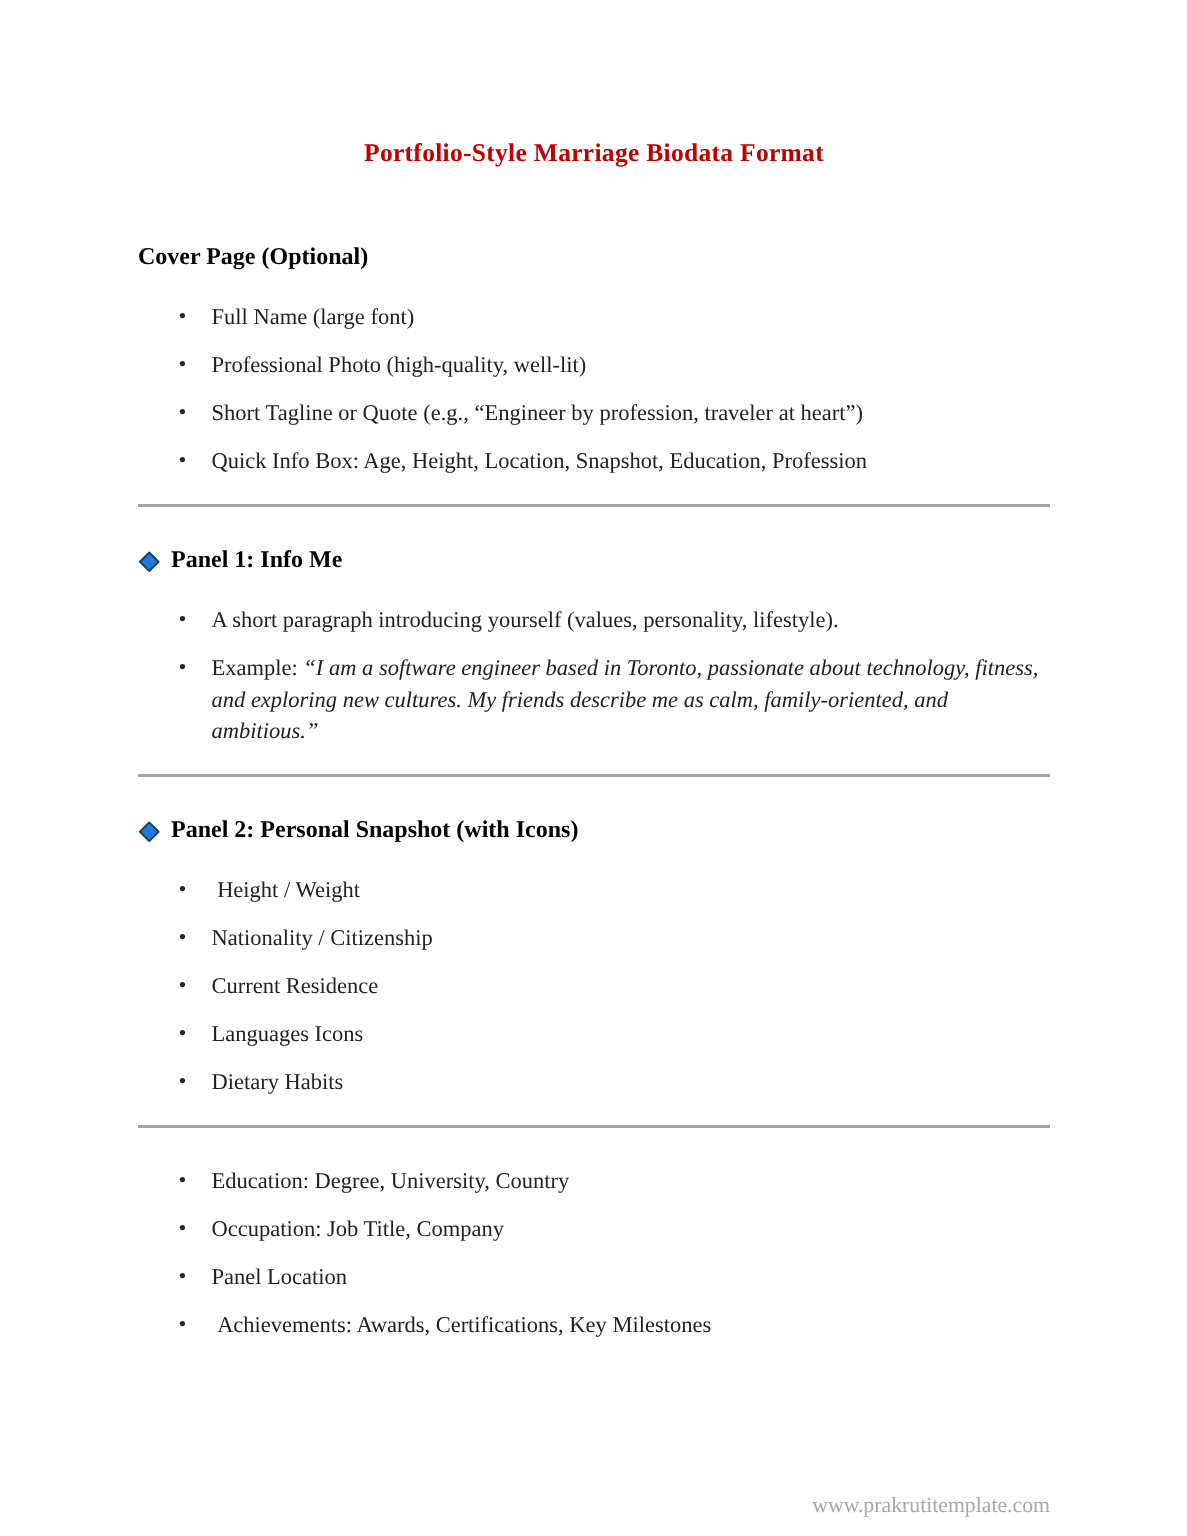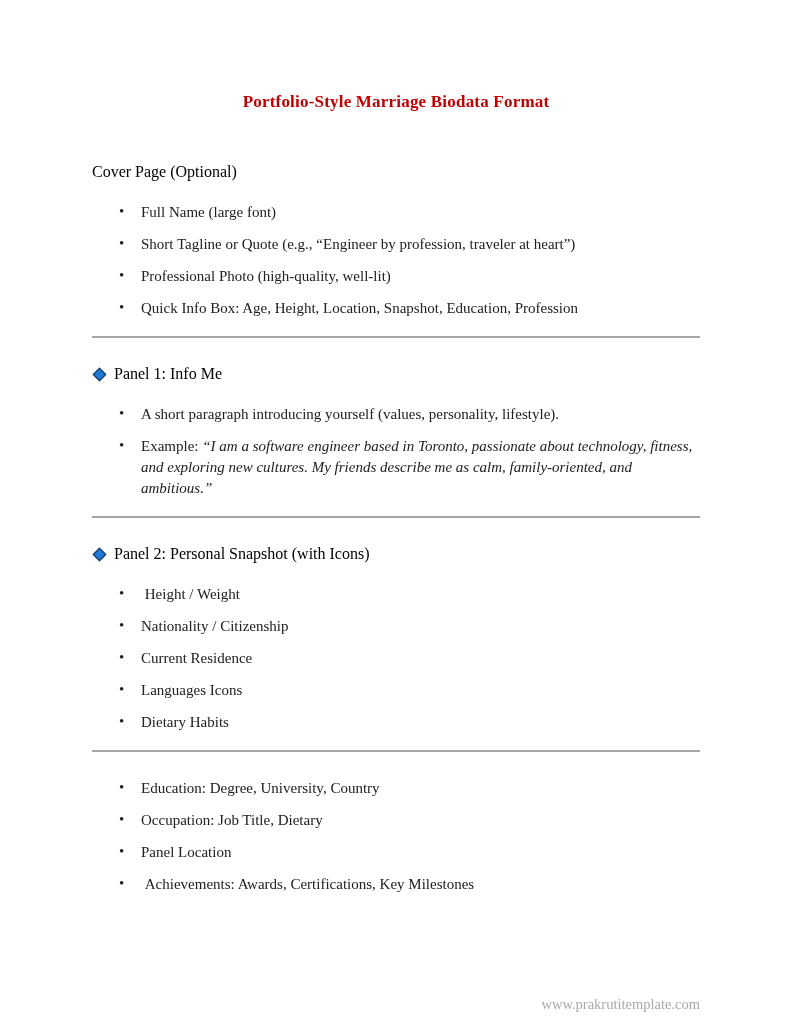--- a/index.html
+++ b/index.html
@@ -34,21 +34,21 @@
     font-size: 17px;
     line-height: 20px;
     font-weight: bold;
     color: var(--title-red);
     letter-spacing: 0.2px;
   }
   .section-heading {
     margin: 0;
     font-size: 16px;
     line-height: 20px;
-    font-weight: normal;
+    font-weight: bold;
     color: var(--heading-black);
     display: flex;
     align-items: center;
   }
   .section-heading.first {
     margin-top: 50px;
   }
   .diamond {
     display: inline-flex;
     width: 15px;
@@ -105,22 +105,22 @@
 <div class="page">
 
   <h1 class="doc-title">Portfolio-Style Marriage Biodata Format</h1>
 
   <section>
     <h2 class="section-heading first">
       <span>Cover Page (Optional)</span>
     </h2>
     <ul class="bullet-list">
       <li>Full Name (large font)</li>
+      <li>Professional Photo (high-quality, well-lit)</li>
       <li>Short Tagline or Quote (e.g., “Engineer by profession, traveler at heart”)</li>
-      <li>Professional Photo (high-quality, well-lit)</li>
       <li>Quick Info Box: Age, Height, Location, Snapshot, Education, Profession</li>
     </ul>
   </section>
 
   <hr class="divider">
 
   <section>
     <h2 class="section-heading">
       <span class="diamond">
         <svg viewBox="0 0 24 24" aria-hidden="true">
@@ -153,21 +153,21 @@
       <li>Languages Icons</li>
       <li>Dietary Habits</li>
     </ul>
   </section>
 
   <hr class="divider">
 
   <section>
     <ul class="bullet-list">
       <li>Education: Degree, University, Country</li>
-      <li>Occupation: Job Title, Dietary</li>
+      <li>Occupation: Job Title, Company</li>
       <li>Panel Location</li>
       <li>&nbsp;Achievements: Awards, Certifications, Key Milestones</li>
     </ul>
   </section>
 
   <div class="footer-url">www.prakrutitemplate.com</div>
 
 </div>
 
 </body></html>

